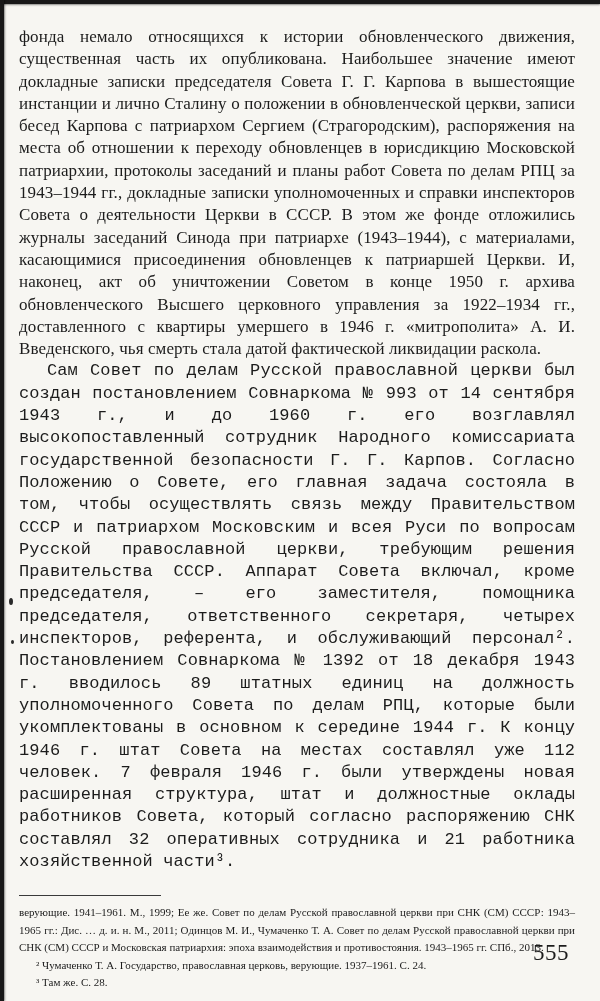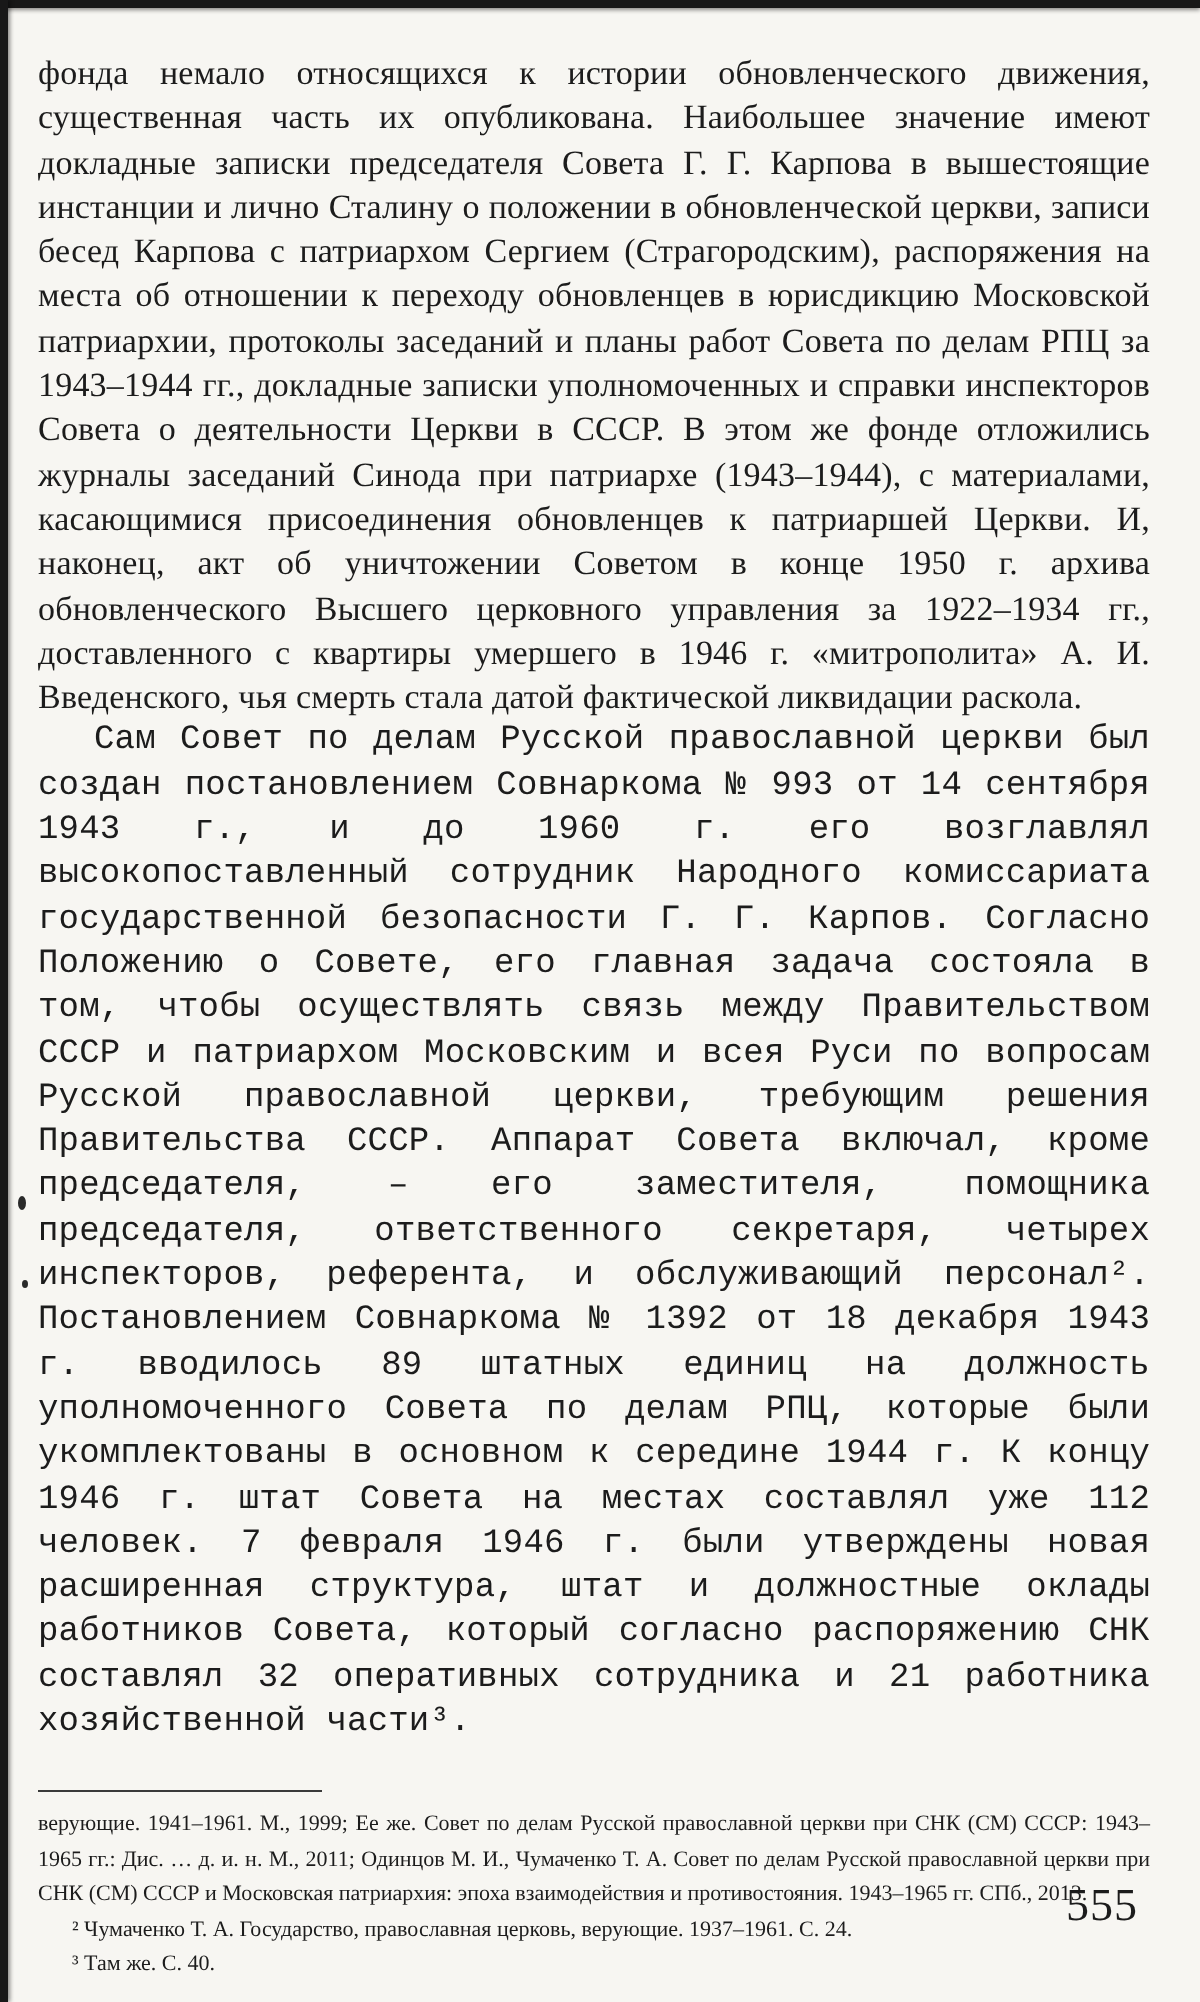--- a/index.html
+++ b/index.html
@@ -96,19 +96,19 @@
     <p class="body-par">фонда немало относящихся к истории обновленческого движения, существенная часть их опубликована. Наибольшее значение имеют докладные записки председателя Совета Г. Г. Карпова в вышестоящие инстанции и лично Сталину о положении в обновленческой церкви, записи бесед Карпова с патриархом Сергием (Страгородским), распоряжения на места об отношении к переходу обновленцев в юрисдикцию Московской патриархии, протоколы заседаний и планы работ Совета по делам РПЦ за 1943–1944 гг., докладные записки уполномоченных и справки инспекторов Совета о деятельности Церкви в СССР. В этом же фонде отложились журналы заседаний Синода при патриархе (1943–1944), с материалами, касающимися присоединения обновленцев к патриаршей Церкви. И, наконец, акт об уничтожении Советом в конце 1950 г. архива обновленческого Высшего церковного управления за 1922–1934 гг., доставленного с квартиры умершего в 1946 г. «митрополита» А. И. Введенского, чья смерть стала датой фактической ликвидации раскола.</p>
 
     <p class="body-par indent">Сам Совет по делам Русской православной церкви был создан постановлением Совнаркома № 993 от 14 сентября 1943 г., и до 1960 г. его возглавлял высокопоставленный сотрудник Народного комиссариата государственной безопасности Г. Г. Карпов. Согласно Положению о Совете, его главная задача состояла в том, чтобы осуществлять связь между Правительством СССР и патриархом Московским и всея Руси по вопросам Русской православной церкви, требующим решения Правительства СССР. Аппарат Совета включал, кроме председателя, – его заместителя, помощника председателя, ответственного секретаря, четырех инспекторов, референта, и обслуживающий персонал². Постановлением Совнаркома № 1392 от 18 декабря 1943 г. вводилось 89 штатных единиц на должность уполномоченного Совета по делам РПЦ, которые были укомплектованы в основном к середине 1944 г. К концу 1946 г. штат Совета на местах составлял уже 112 человек. 7 февраля 1946 г. были утверждены новая расширенная структура, штат и должностные оклады работников Совета, который согласно распоряжению СНК составлял 32 оперативных сотрудника и 21 работника хозяйственной части³.</p>
 
     <div class="footnote-rule"></div>
 
     <p class="footnote">верующие. 1941–1961. М., 1999; Ее же. Совет по делам Русской православной церкви при СНК (СМ) СССР: 1943–1965 гг.: Дис. … д. и. н. М., 2011; Одинцов М. И., Чумаченко Т. А. Совет по делам Русской православной церкви при СНК (СМ) СССР и Московская патриархия: эпоха взаимодействия и противостояния. 1943–1965 гг. СПб., 2013.</p>
 
     <p class="footnote indent">² Чумаченко Т. А. Государство, православная церковь, верующие. 1937–1961. С. 24.</p>
 
-    <p class="footnote indent">³ Там же. С. 40.</p>
+    <p class="footnote indent">³ Там же. С. 28.</p>
 
   </div>
 
   <div class="page-number">555</div>
 
 </div>
 
 </body></html>

